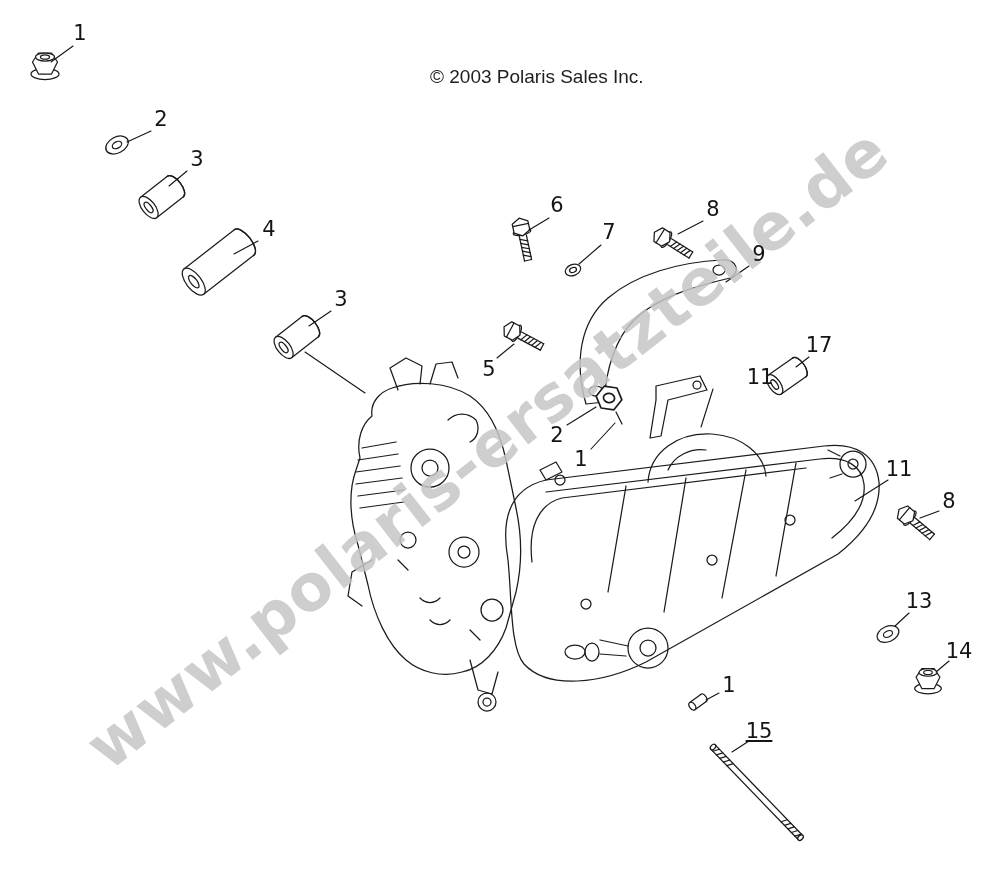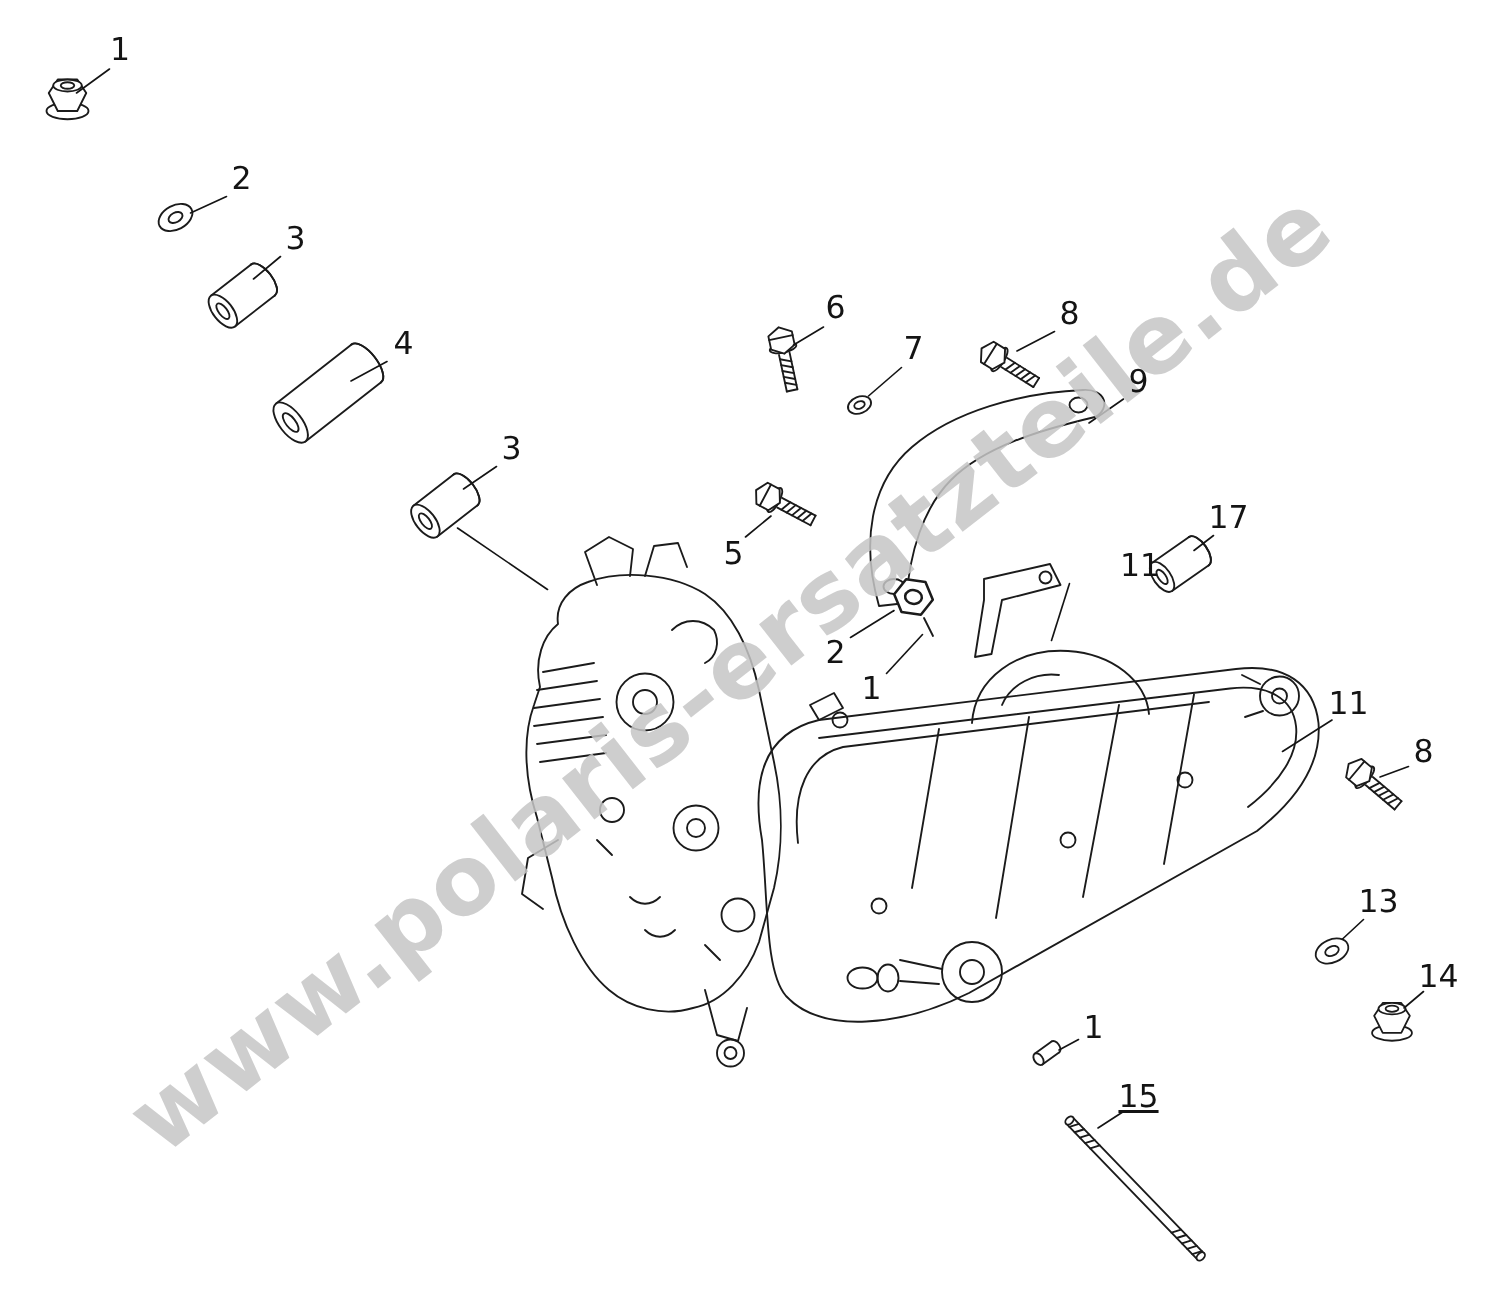--- a/index.html
+++ b/index.html
@@ -213,20 +213,21 @@
           <line x1="939" y1="511" x2="920" y2="518"></line>
           <line x1="909" y1="613" x2="895" y2="626"></line>
           <line x1="949" y1="661" x2="936" y2="672"></line>
           <line x1="719" y1="693" x2="706" y2="700"></line>
           <line x1="749" y1="741" x2="732" y2="752"></line>
         </g>
     </g>
   </svg>
 
   <div class="watermark">www.polaris-ersatzteile.de</div>
+  <div class="copyright">© 2003 Polaris Sales Inc.</div>
   <div id="callouts">
       <div class="callout" style="left: 80px; top: 33px;">1</div>
       <div class="callout" style="left: 161px; top: 119px;">2</div>
       <div class="callout" style="left: 197px; top: 159px;">3</div>
       <div class="callout" style="left: 269px; top: 229px;">4</div>
       <div class="callout" style="left: 341px; top: 299px;">3</div>
       <div class="callout" style="left: 489px; top: 369px;">5</div>
       <div class="callout" style="left: 557px; top: 205px;">6</div>
       <div class="callout" style="left: 609px; top: 232px;">7</div>
       <div class="callout" style="left: 713px; top: 209px;">8</div>

